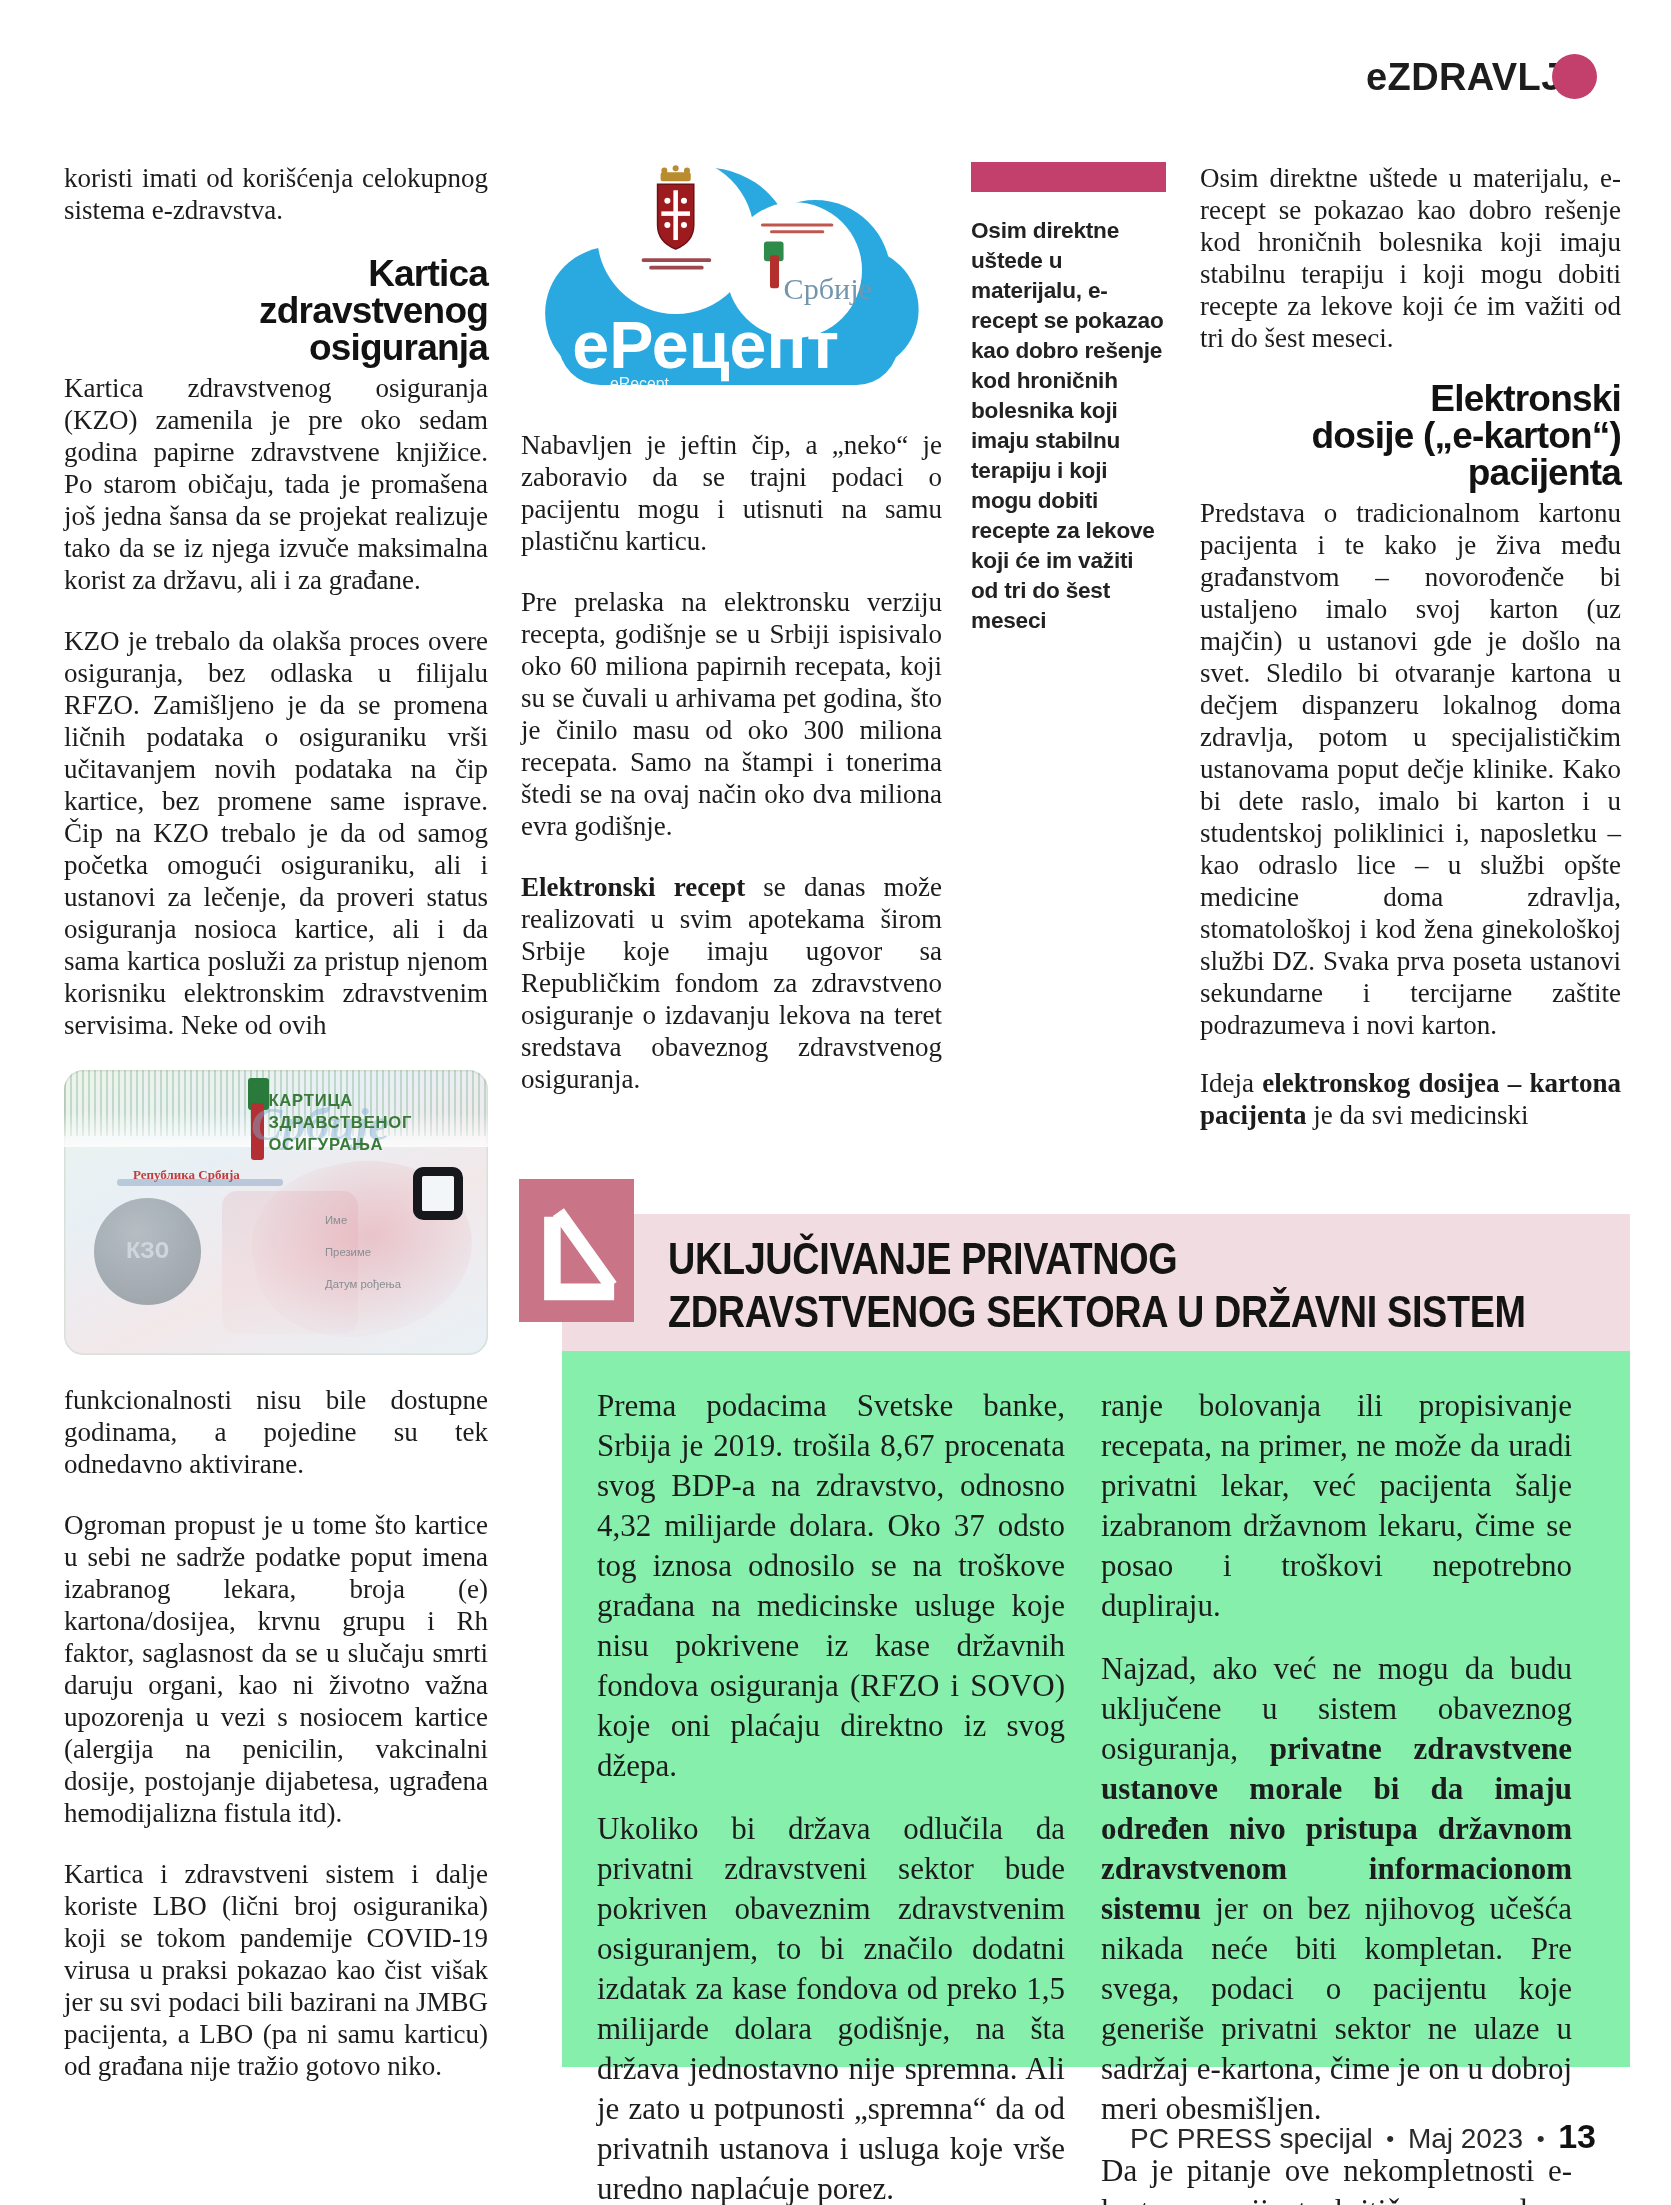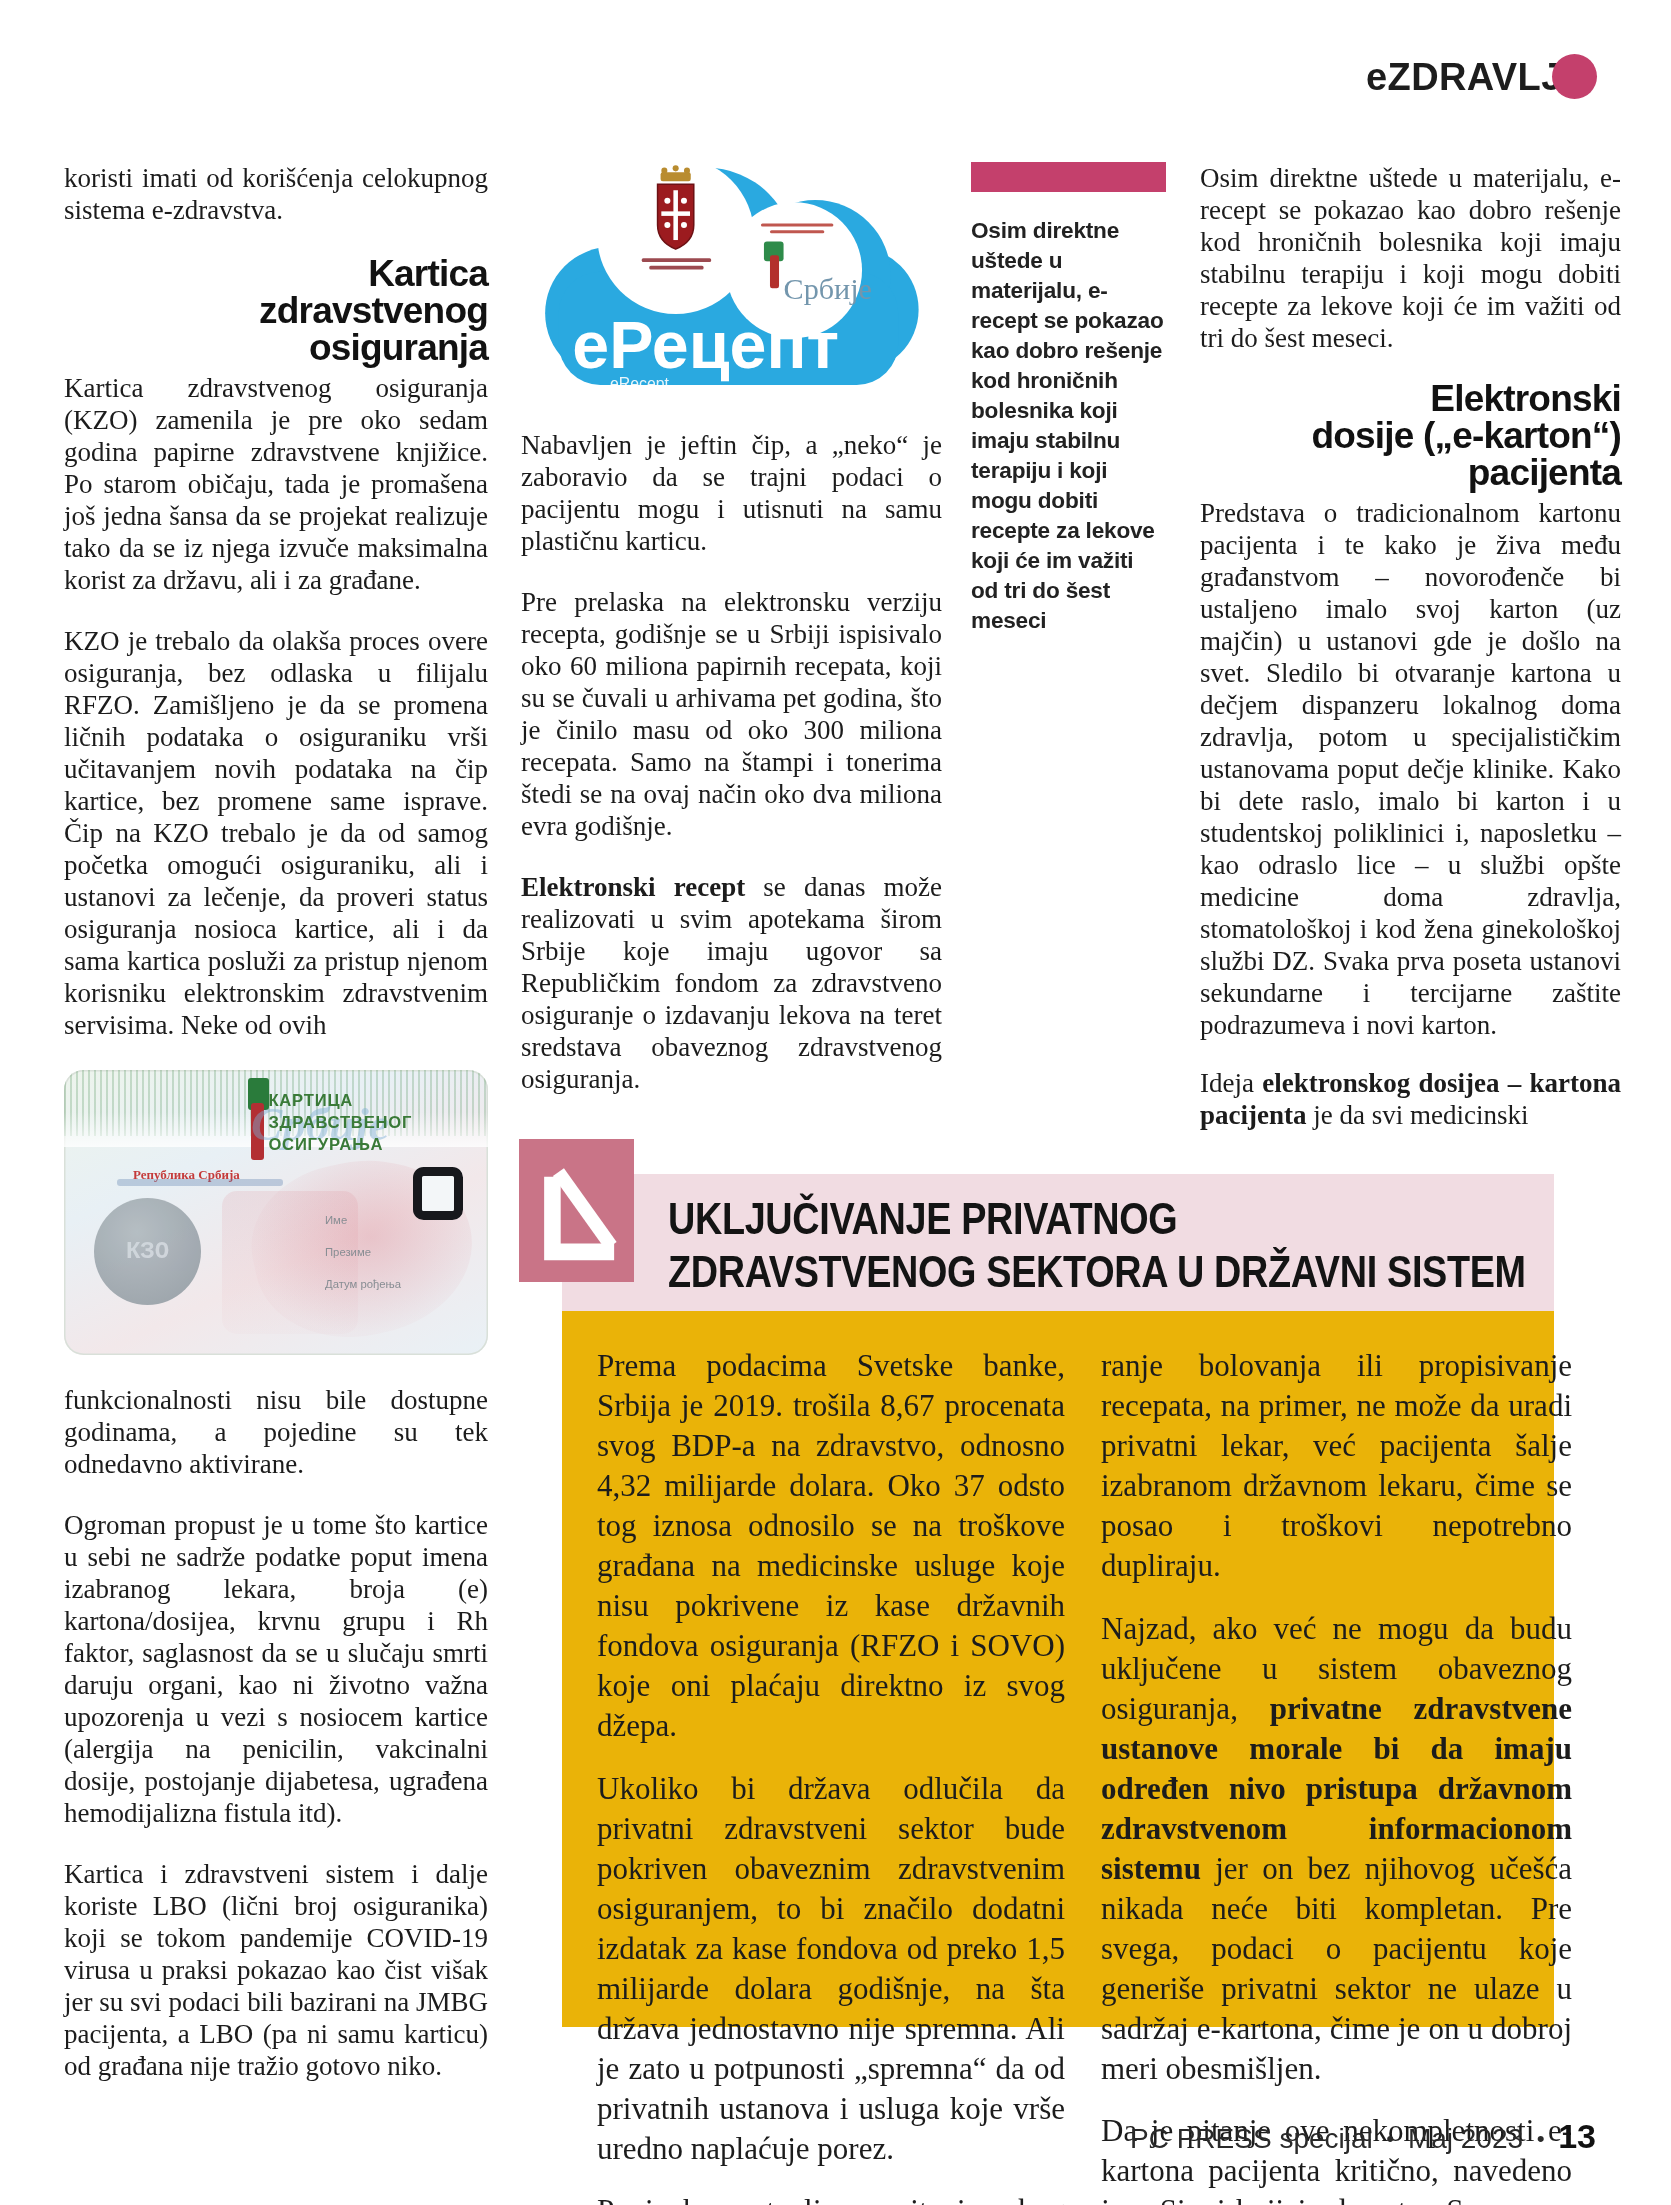--- a/index.html
+++ b/index.html
@@ -72,21 +72,21 @@
 
   
   .quote{position:absolute;left:971px;top:162px;width:195px}
   .quote-bar{height:30px;background:#c4406c;margin-bottom:24px}
   .quote-text{
     font-family:"Liberation Sans","DejaVu Sans",sans-serif;font-weight:bold;
     font-size:22.6px;line-height:30px;color:#222;text-align:left;letter-spacing:-0.2px;
   }
 
   
-  .fbox{position:absolute;left:562px;top:1174px;width:992px;height:853px;background:#eab308}
+  .fbox{position:absolute;left:562px;top:1214px;width:1068px;height:853px;background:#86efac}
   .fbox-band{position:absolute;left:0;top:0;right:0;height:137px;background:#f1dce2}
   .fbox-head{
     position:absolute;left:106px;top:18px;
     font-family:"Liberation Sans","DejaVu Sans",sans-serif;font-weight:700;
     font-size:45px;line-height:53px;color:#141414;letter-spacing:-0.4px;white-space:nowrap;
   }
   .cond{display:inline-block;transform:scaleX(.84);transform-origin:0 50%}
   .fbox-icon{position:absolute;left:-43px;top:-35px;width:115px;height:143px;background:#c97487}
   .boxcol{position:absolute;top:172px;width:468px;font-size:31px;line-height:40px;text-align:justify;color:#1c1c1c}
   .boxcol p{margin:0 0 22.6px}

